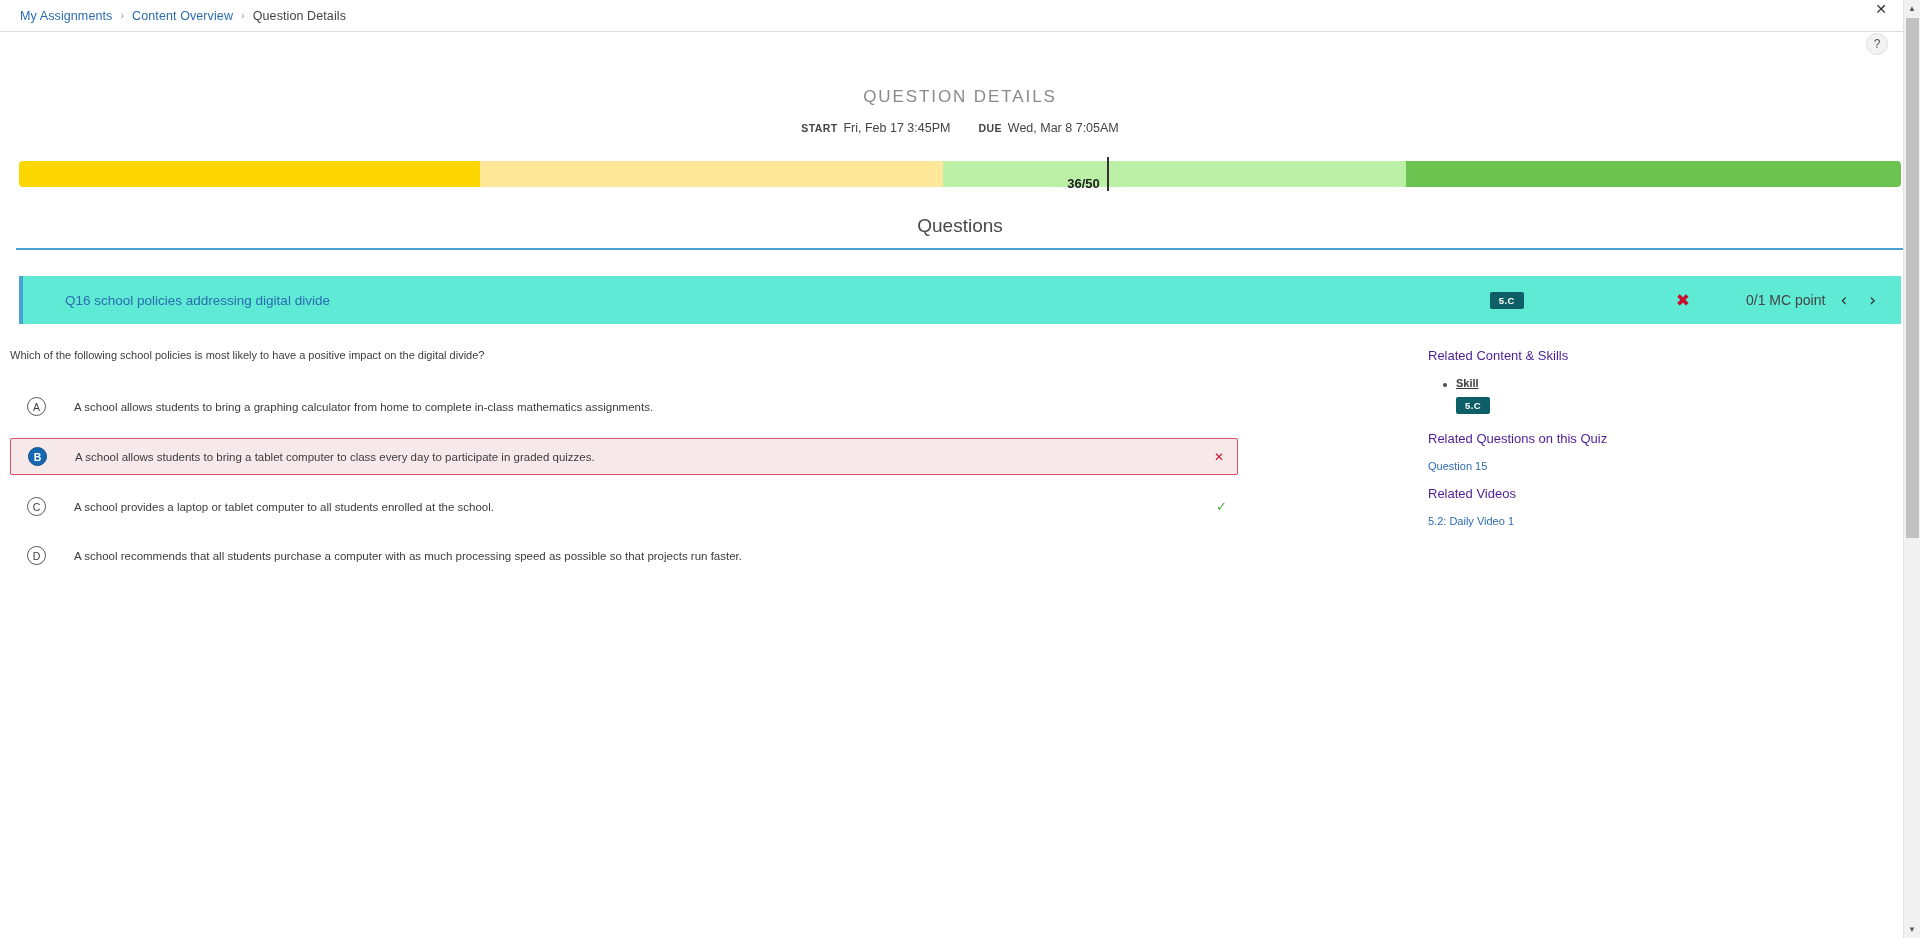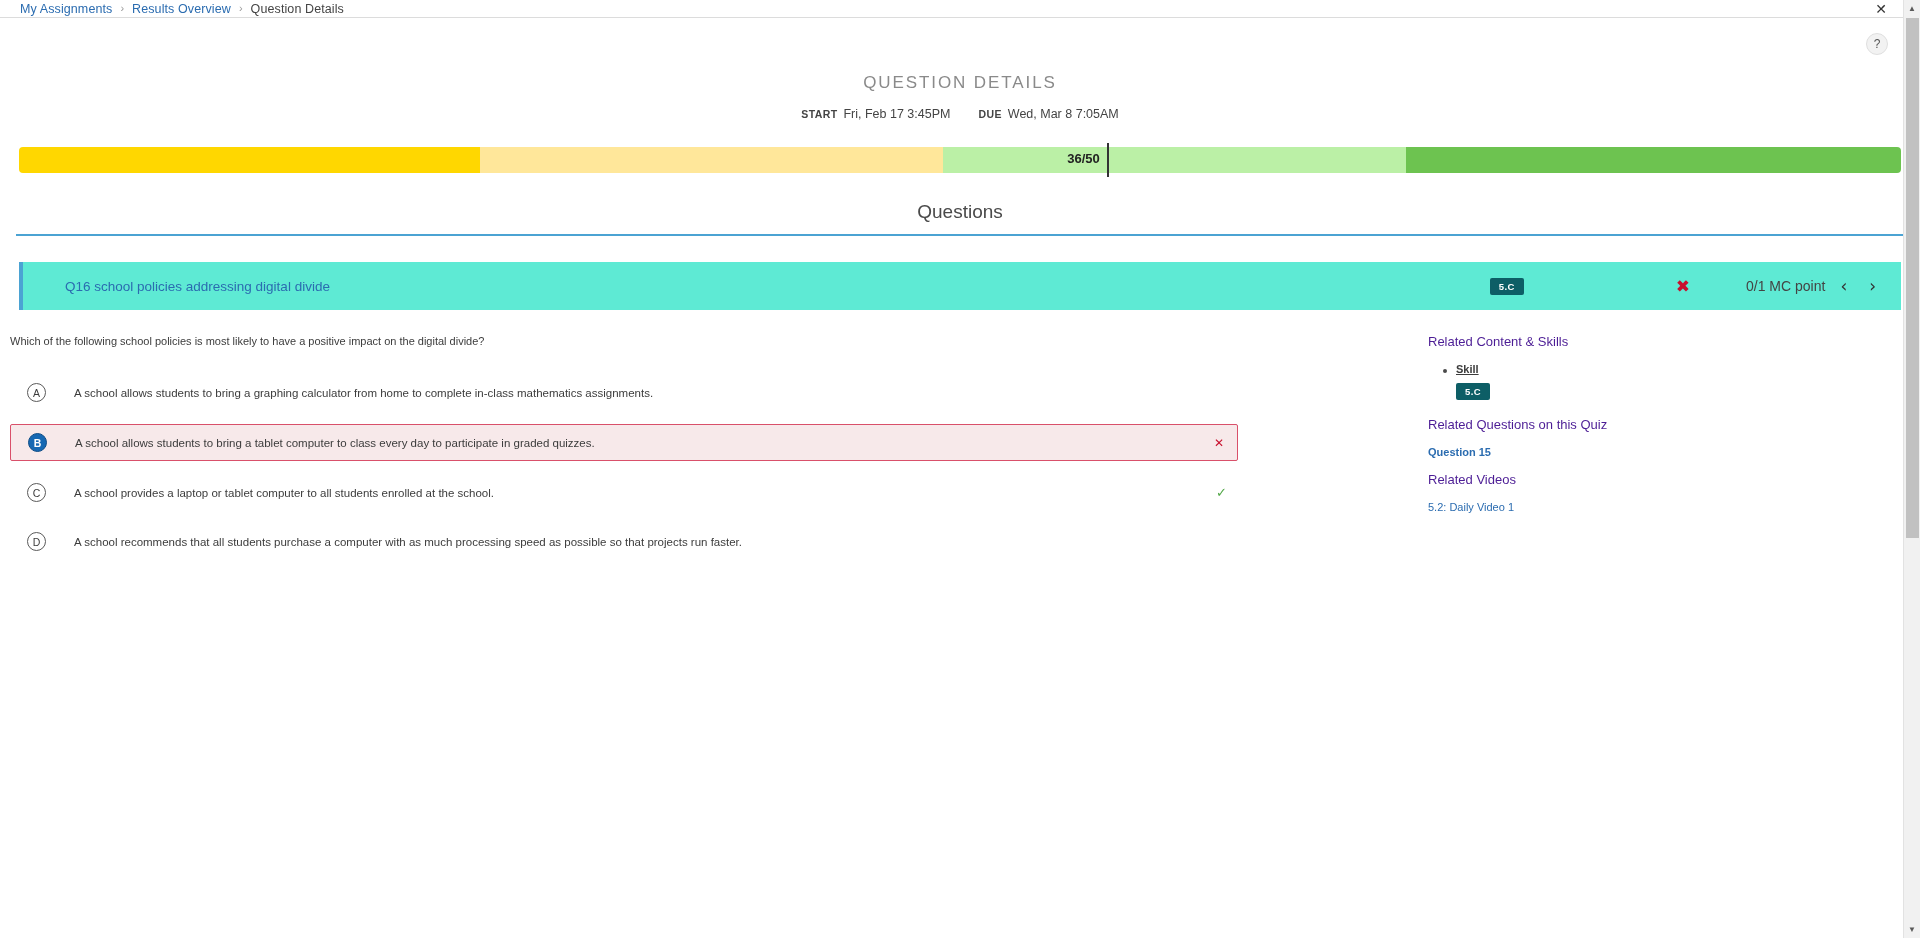--- a/index.html
+++ b/index.html
@@ -8,21 +8,21 @@
     height: 938px;
     background: #ffffff;
     font-family: "Liberation Sans", sans-serif;
     color: #333333;
     overflow: hidden;
   }
 
   
   .topbar {
     position: relative;
-    height: 18px;
+    height: 32px;
     display: flex;
     align-items: center;
     padding-left: 20px;
     border-bottom: 1px solid #dcdcdc;
     background: #ffffff;
   }
   .crumb {
     font-size: 12.5px;
     color: #2b6cb0;
     white-space: nowrap;
@@ -156,21 +156,21 @@
   .seg { height: 100%; }
   .score-marker {
     position: absolute;
     top: -4px;
     width: 2px;
     height: 34px;
     background: #333333;
   }
   .score-text {
     position: absolute;
-    top: 4px;
+    top: 15px;
     font-size: 13px;
     font-weight: bold;
     color: #222222;
     transform: translateX(-100%);
     padding-right: 7px;
   }
 
   
   .tabs {
     margin-top: 28px;
@@ -347,37 +347,37 @@
     display: block;
     margin-bottom: 6px;
     text-decoration: underline;
   }
   .side-link {
     font-size: 11px;
     color: #2b6cb0;
     cursor: pointer;
     display: block;
     margin-bottom: 14px;
-    font-weight: bold;
+    font-weight: normal;
   }
   .side-link.vid { font-weight: normal; }
 </style>
 </head>
 <body>
 
 <div class="scrollbar">
   <div class="sb-arrow up">▲</div>
   <div class="sb-thumb"></div>
   <div class="sb-arrow down">▼</div>
 </div>
 
 <div class="topbar">
   <span class="crumb">My Assignments</span>
   <span class="crumb-sep">›</span>
-  <span class="crumb">Results Overview</span>
+  <span class="crumb">Content Overview</span>
   <span class="crumb-sep">›</span>
   <span class="crumb current">Question Details</span>
   <span class="close-btn">✕</span>
 </div>
 
 <div class="help-btn">?</div>
 
 <div class="header">
   <div class="eyebrow">QUESTION DETAILS</div>
   <div class="dates">

